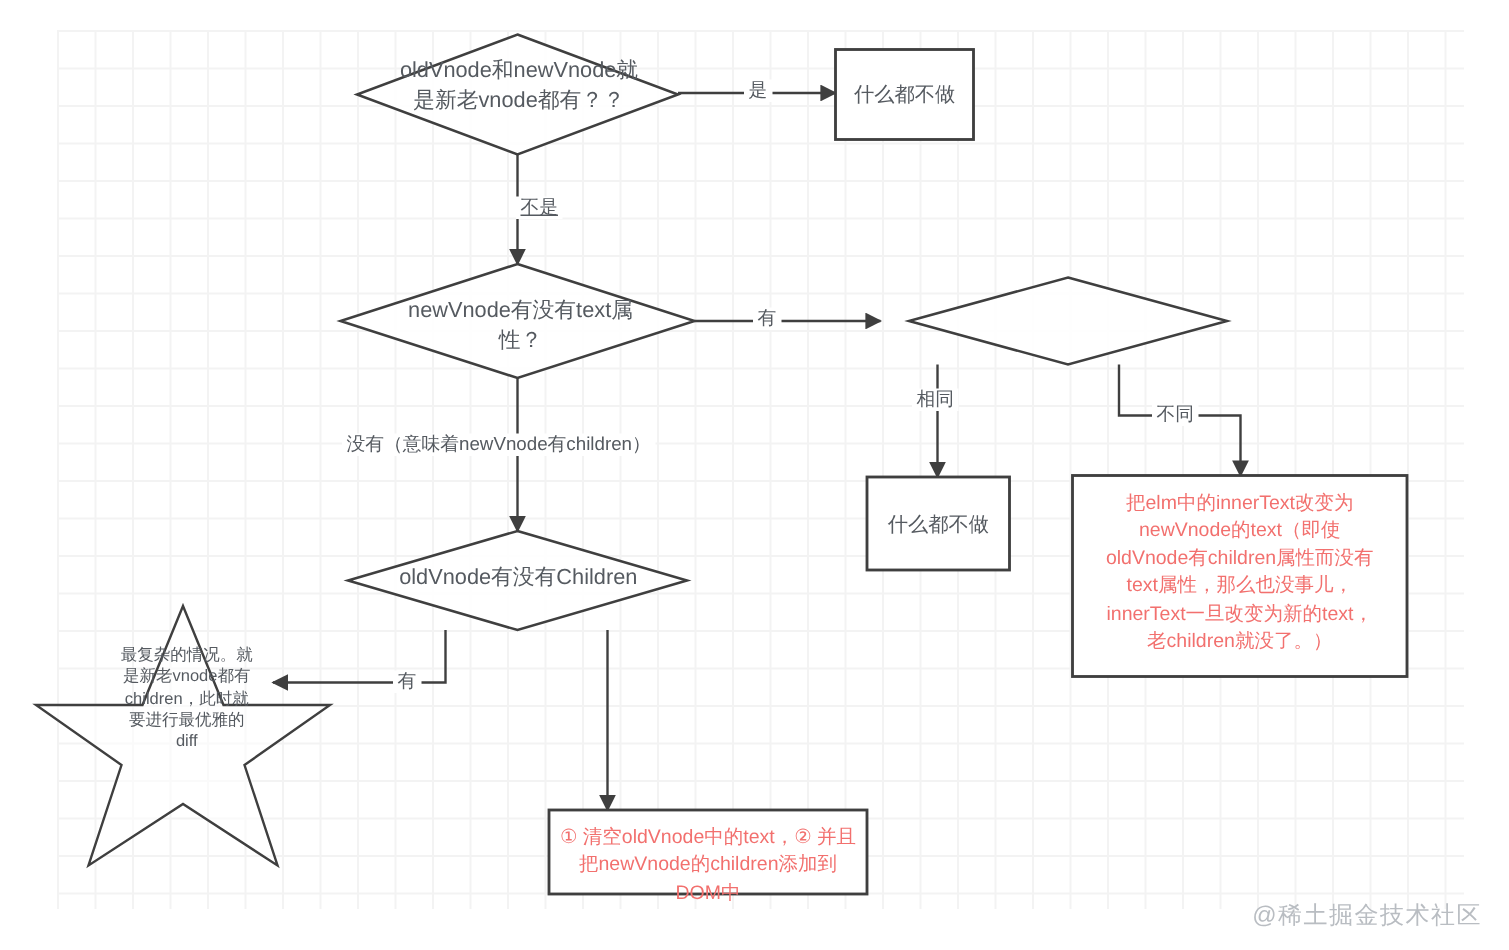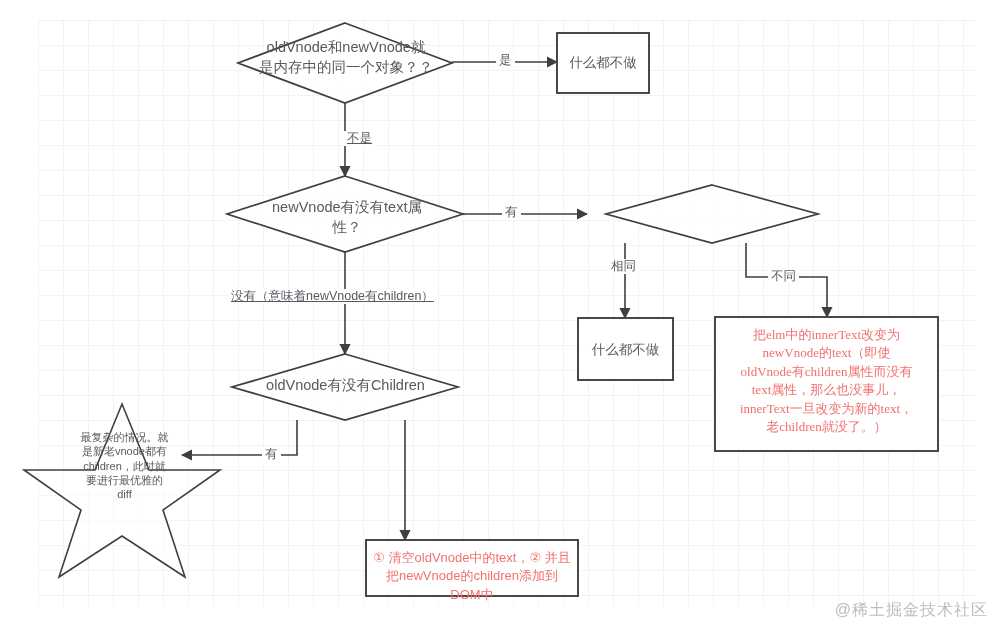--- a/index.html
+++ b/index.html
@@ -143,31 +143,31 @@
     <rect x="715" y="317" width="223" height="134" fill="#ffffff" stroke="#3f3f3f" stroke-width="1.9"></rect>
 
     <polygon points="345,354 458,387 345,420 232,387" fill="#ffffff" fill-opacity="0.85" stroke="#3f3f3f" stroke-width="1.7"></polygon>
 
     <polygon points="122,404 149,470 220,470 163,510 185,577 122,536 59,577 81,510 24,470 95,470" fill="#ffffff" fill-opacity="0.55" stroke="#3f3f3f" stroke-width="1.6"></polygon>
 
     <rect x="366" y="540" width="212" height="56" fill="#ffffff" stroke="#3f3f3f" stroke-width="1.9"></rect>
   </svg>
 
   <div class="nodetext" style="left:235px; top:38px; width:222px;">oldVnode和newVnode就
-是内存中的同一个对象？？</div>
+是新老vnode都有？？</div>
 
   <div class="boxtext" style="left:557px; top:54px; width:92px;">什么都不做</div>
 
   <div class="nodetext" style="left:240px; top:198px; width:214px;">newVnode有没有text属
 性？</div>
 
 
   <div class="boxtext" style="left:578px; top:341px; width:95px;">什么都不做</div>
 
-  <div class="redtext" style="left:719px; top:326px; width:215px;font-family:Liberation Serif, serif;">把elm中的innerText改变为
+  <div class="redtext" style="left:719px; top:326px; width:215px;">把elm中的innerText改变为
 newVnode的text（即使
 oldVnode有children属性而没有
 text属性，那么也没事儿，
 innerText一旦改变为新的text，
 老children就没了。）</div>
 
   <div class="nodetext" style="left:238px; top:376px; width:215px;">oldVnode有没有Children</div>
 
   <div class="startext" style="left:62px; top:430px; width:125px;">最复杂的情况。就
 是新老vnode都有
@@ -178,21 +178,21 @@
   <div class="redtext" style="left:370px; top:549px; width:204px;">① 清空oldVnode中的text，② 并且
 把newVnode的children添加到
 DOM中</div>
 
   <div class="edgelabel" style="left:496px; top:53px;">是</div>
 
   <div class="edgelabel" style="left:344px; top:131px;text-decoration:underline;">不是</div>
 
   <div class="edgelabel" style="left:502px; top:205px;">有</div>
 
-  <div class="edgelabel" style="left:228px; top:289px;text-decoration:underline;">没有（意味着newVnode有children）</div>
+  <div class="edgelabel" style="left:228px; top:289px;">没有（意味着newVnode有children）</div>
 
   <div class="edgelabel" style="left:608px; top:259px;">相同</div>
 
   <div class="edgelabel" style="left:768px; top:269px;">不同</div>
 
   <div class="edgelabel" style="left:262px; top:447px;">有</div>
 
 
   <div id="watermark">@稀土掘金技术社区</div>
 

